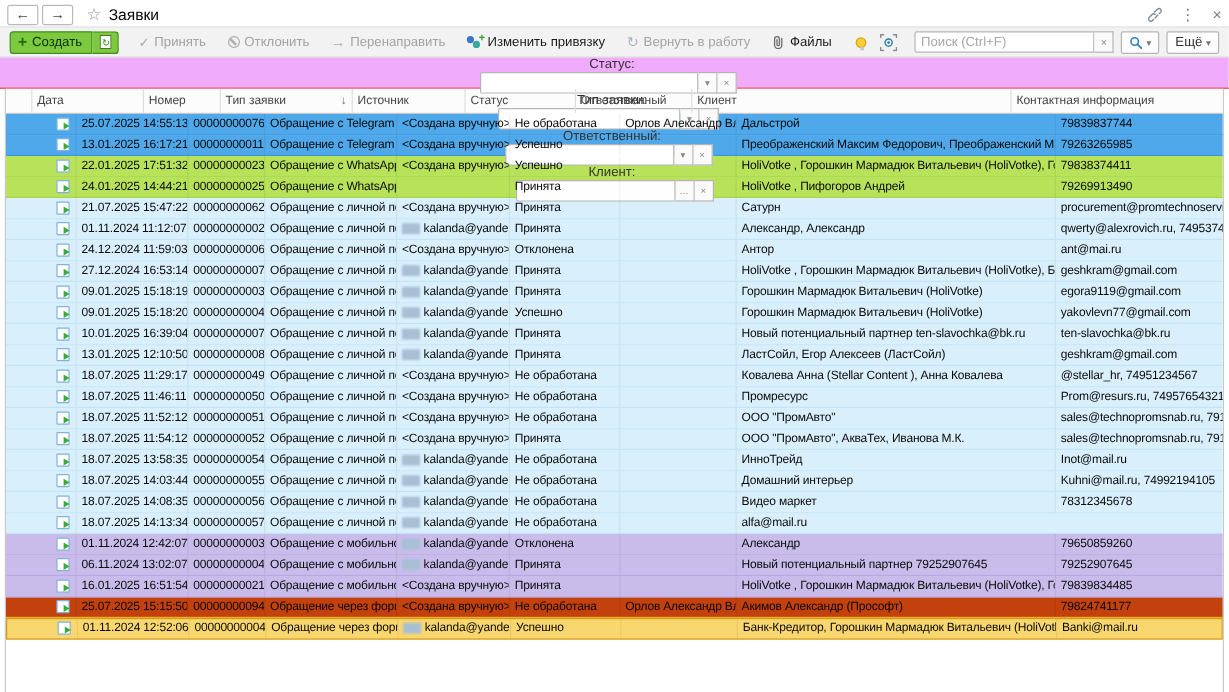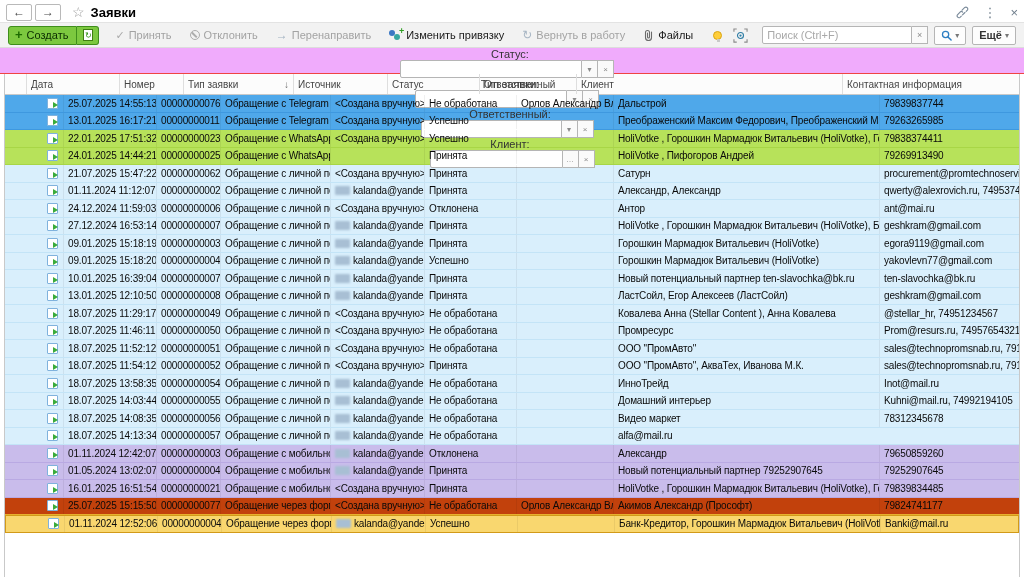--- a/index.html
+++ b/index.html
@@ -3,21 +3,21 @@
 <meta charset="utf-8">
 <style>
   * { margin:0; padding:0; box-sizing:border-box; }
   html,body { width:1024px; height:577px; overflow:hidden; background:#fff;
     font-family:"Liberation Sans", sans-serif; }
   
   .titlebar { height:22px; display:flex; align-items:center; padding:2px 6px 0 6px; background:#fff; }
   .navbtn { width:26px; height:17px; border:1px solid #b9b9b9; border-radius:2px; background:#fff;
     display:flex; align-items:center; justify-content:center; font-size:12px; color:#444; margin-right:3px; cursor:pointer; }
   .star { color:#9a9a9a; font-size:14px; margin:0 6px 0 8px; }
-  .wintitle { font-size:13px; font-weight:bold; color:#000; }
+  .wintitle { font-size:13px; font-weight:normal; color:#000; }
   .titlebar .spacer { flex:1; }
   .topicon { color:#6f7e8c; font-size:12px; margin-left:14px; }
   
   .toolbar { height:26px; background:#f2f2f2; border-top:1px solid #e3e3e3; border-bottom:1px solid #dcdcdc;
     display:flex; align-items:center; padding:0 8px; font-size:11px; }
   .tbtn { display:flex; align-items:center; gap:4px; margin-right:18px; white-space:nowrap; cursor:pointer; }
   .tbtn.disabled { color:#a3a3a3; cursor:default; }
   .tbtn.enabled { color:#1a1a1a; }
   .btn-create { background:#7cc83f; border:1px solid #3f8e1b; border-radius:3px 0 0 3px; color:#0b2d00;
     padding:2px 8px 3px 6px; display:flex; align-items:center; gap:4px; font-size:11px; cursor:pointer; }
@@ -162,21 +162,21 @@
   <div class="dropbtn">
     <span>
       <svg width="11" height="11" viewBox="0 0 12 12">
           <circle cx="5" cy="5" r="3.4" stroke="#2d7ec2" stroke-width="1.4" fill="none"></circle>
           <path d="M7.6 7.6 L11 11" stroke="#2d7ec2" stroke-width="1.6" stroke-linecap="round"></path>
         </svg>
     </span>
     <span class="caret">▾</span>
   </div>
   <div class="dropbtn">
-    <span style="font-size:11px;font-weight:bold;">Ещё</span>
+    <span style="font-size:11px;">Ещё</span>
     <span class="caret">▾</span>
   </div>
 </div>
 
 <div class="filterbar">
   <span class="flabel">Статус:</span>
   <div class="ffield">
     <input class="finput" style="width: 182px;" value="">
     <div class="fbtn">▾</div>
     <div class="fbtn">×</div>
@@ -483,21 +483,21 @@
         <div class="td "><span class="redacted"></span>kalanda@yande...</div>
         <div class="td ">Отклонена</div>
         <div class="td "></div>
         <div class="td ">Александр</div>
         <div class="td ">79650859260</div>
       </div>
       <div class="tr c-purple">
         <div class="td iconcell">
           <span class="rowicon"></span>
         </div>
-        <div class="td ">01.05.2024 13:02:07</div>
+        <div class="td ">06.11.2024 13:02:07</div>
         <div class="td ">00000000004</div>
         <div class="td ">Обращение с мобильног...</div>
         <div class="td "><span class="redacted"></span>kalanda@yande...</div>
         <div class="td ">Принята</div>
         <div class="td "></div>
         <div class="td ">Новый потенциальный партнер 79252907645</div>
         <div class="td ">79252907645</div>
       </div>
       <div class="tr c-purple">
         <div class="td iconcell">
@@ -510,21 +510,21 @@
         <div class="td ">Принята</div>
         <div class="td "></div>
         <div class="td ">HoliVotke , Горошкин Мармадюк Витальевич (HoliVotke), Горошкин ...</div>
         <div class="td ">79839834485</div>
       </div>
       <div class="tr c-orange">
         <div class="td iconcell">
           <span class="rowicon"></span>
         </div>
         <div class="td ">25.07.2025 15:15:50</div>
-        <div class="td ">00000000077</div>
+        <div class="td ">00000000094</div>
         <div class="td ">Обращение через форму...</div>
         <div class="td ">&lt;Создана вручную&gt;</div>
         <div class="td ">Не обработана</div>
         <div class="td ">Орлов Александр Вла...</div>
         <div class="td ">Акимов Александр (Прософт)</div>
         <div class="td ">79824741177</div>
       </div>
       <div class="tr c-orange_selected">
         <div class="td iconcell">
           <span class="rowicon"></span>

